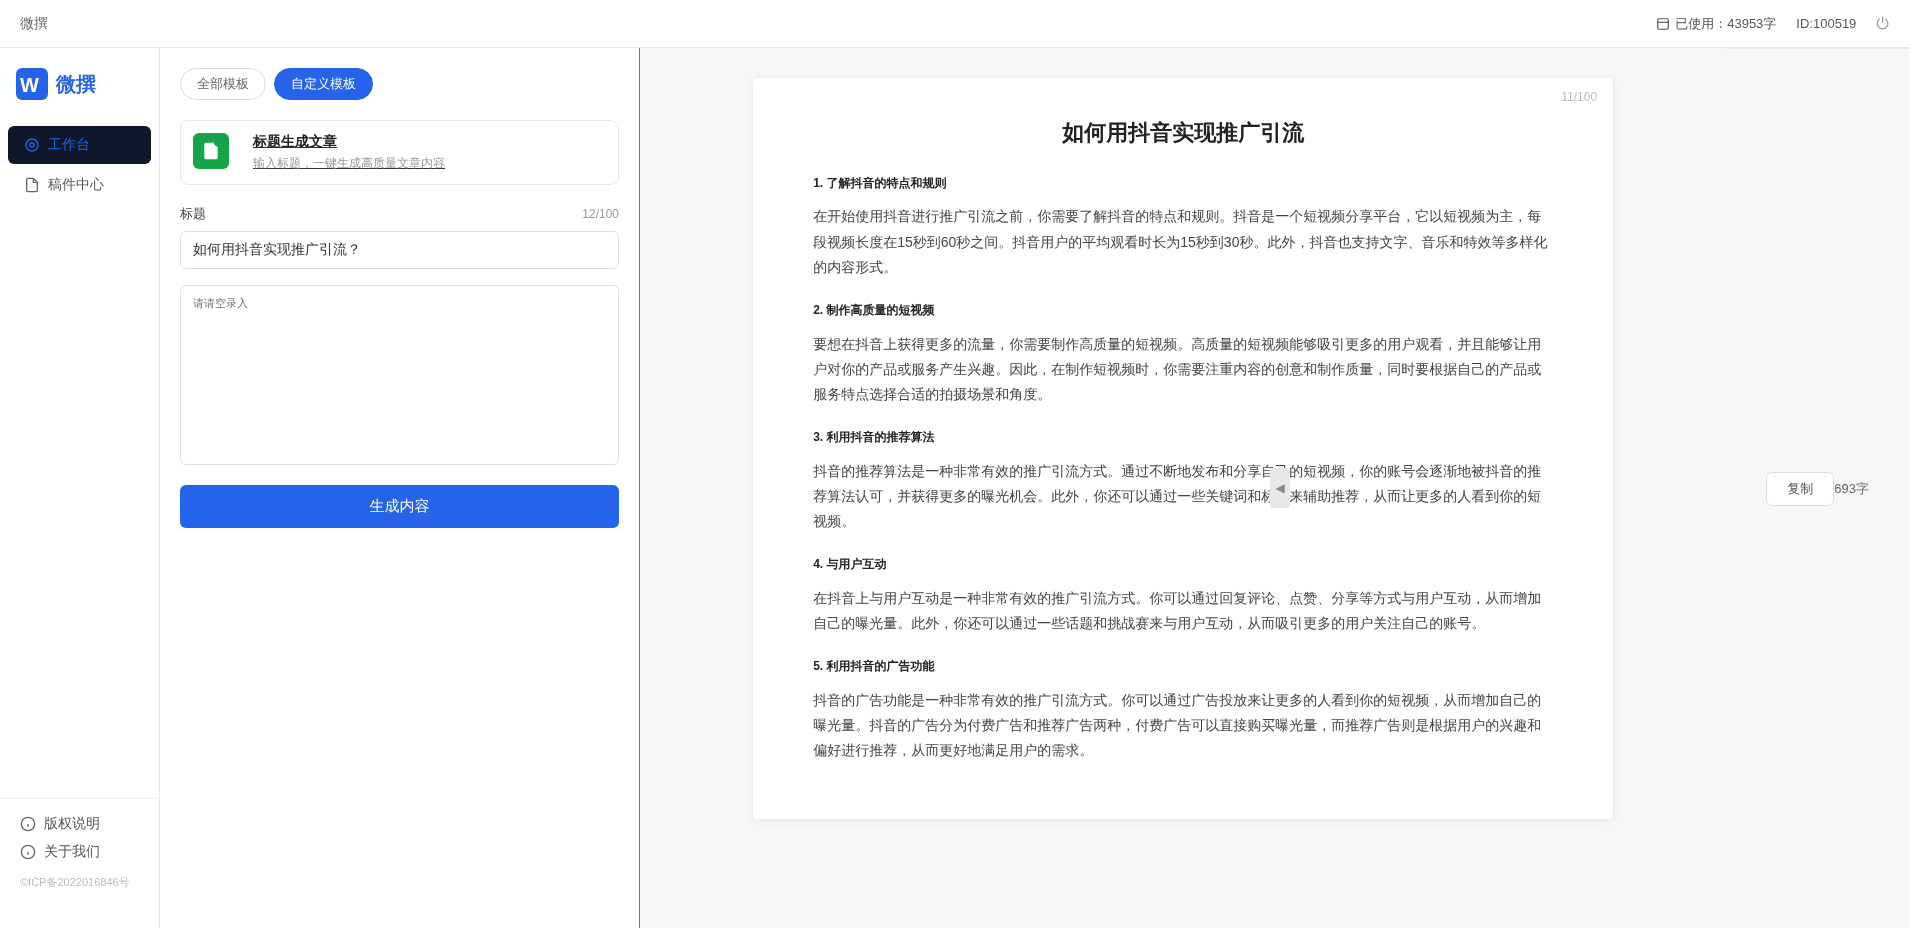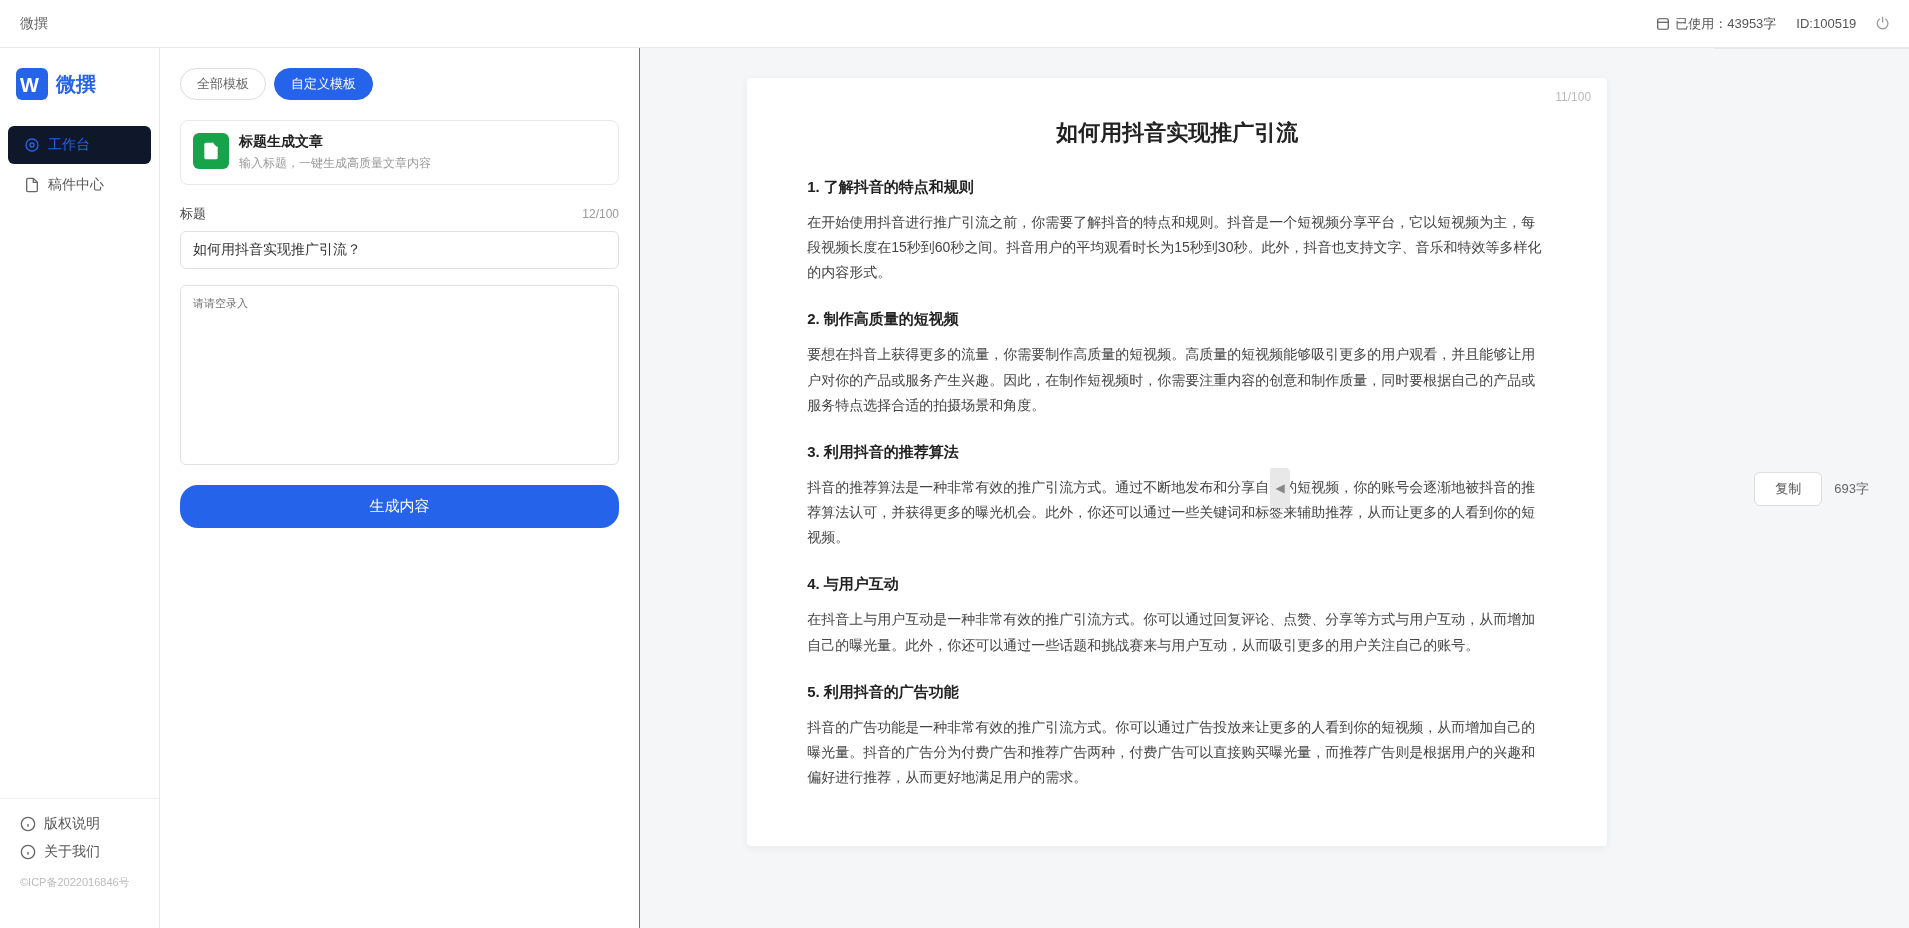--- a/index.html
+++ b/index.html
@@ -30,47 +30,47 @@
     
     .content-area { flex: 1; display: flex; overflow: hidden; }
 
     
     .left-panel { width: 480px; background: #fff; border-right: 1px solid #737373; display: flex; flex-direction: column; padding: 20px; flex-shrink: 0; overflow-y: auto; }
     .tabs { display: flex; gap: 8px; margin-bottom: 20px; }
     .tab { padding: 6px 16px; border-radius: 20px; font-size: 13px; cursor: pointer; border: 1px solid #ddd; color: #666; background: #fff; }
     .tab.active { background: #2563eb; color: #fff; border-color: #2563eb; }
 
     
-    .template-card { display: flex; align-items: flex-start; gap: 10px; padding: 12px; border: 1px solid #e8e8e8; border-radius: 8px; margin-bottom: 20px; cursor: pointer; }
+    .template-card { display: flex; align-items: flex-start; gap: 24px; padding: 12px; border: 1px solid #e8e8e8; border-radius: 8px; margin-bottom: 20px; cursor: pointer; text-decoration: underline; }
     .template-icon { width: 36px; height: 36px; background: #16a34a; border-radius: 6px; display: flex; align-items: center; justify-content: center; flex-shrink: 0; }
     .template-icon svg { width: 20px; height: 20px; fill: #fff; }
     .template-info h3 { font-size: 14px; font-weight: 600; color: #222; margin-bottom: 4px; }
     .template-info p { font-size: 12px; color: #999; }
 
     
     .form-label { display: flex; justify-content: space-between; align-items: center; margin-bottom: 8px; font-size: 13px; color: #444; }
     .form-label-count { color: #999; font-size: 12px; }
     .form-input { width: 100%; border: 1px solid #e0e0e0; border-radius: 6px; padding: 10px 12px; font-size: 14px; outline: none; color: #333; }
     .form-textarea { width: 100%; border: 1px solid #e0e0e0; border-radius: 6px; padding: 10px 12px; font-size: 11px; outline: none; color: #999; min-height: 180px; resize: none; margin-top: 16px; }
-    .generate-btn { width: 100%; padding: 12px; background: #2563eb; color: #fff; border: none; border-radius: 18px; font-size: 15px; cursor: pointer; margin-top: 20px; }
+    .generate-btn { width: 100%; padding: 12px; background: #2563eb; color: #fff; border: none; border-radius: 6px; font-size: 15px; cursor: pointer; margin-top: 20px; }
 
     
     .collapse-toggle { position: absolute; left: 630px; top: 50%; transform: translateY(-50%); width: 20px; height: 40px; background: #e8e8e8; border-radius: 0 4px 4px 0; display: flex; align-items: center; justify-content: center; cursor: pointer; color: #888; font-size: 12px; z-index: 10; }
 
     
     .right-panel { flex: 1; background: #f5f6f8; overflow-y: auto; padding: 30px 40px; position: relative; }
     .doc-container { background: #fff; max-width: 860px; margin: 0 auto; padding: 40px 60px; min-height: 700px; box-shadow: 0 2px 8px rgba(0,0,0,0.06); border-radius: 4px; position: relative; }
     .doc-page-num { position: absolute; top: 12px; right: 16px; font-size: 12px; color: #bbb; }
     .doc-title { text-align: center; font-size: 22px; font-weight: 700; color: #222; margin-bottom: 24px; line-height: 1.4; }
     .doc-body { font-size: 14px; color: #444; line-height: 1.8; }
     .doc-body p { margin-bottom: 16px; }
-    .doc-body h3 { font-size: 15px; font-weight: 600; color: #222; margin: 20px 0 10px 0; }
-
-    
-    .right-bottom-bar { display: flex; justify-content: flex-end; align-items: center; gap: 12px; padding: 12px 40px; background: #f5f6f8; border-top: 1px solid #e8e8e8; flex-shrink: 0; }
+    .doc-body h3 { font-size: 12px; font-weight: 600; color: #222; margin: 20px 0 10px 0; }
+
+    
+    .right-bottom-bar { display: flex; justify-content: flex-end; align-items: center; gap: 0; padding: 12px 40px; background: #f5f6f8; border-top: 1px solid #e8e8e8; flex-shrink: 0; }
     .copy-btn { padding: 7px 20px; background: #fff; border: 1px solid #ddd; border-radius: 6px; font-size: 13px; cursor: pointer; color: #555; }
     .word-count { font-size: 13px; color: #666; }
 
     .right-content-wrapper { display: flex; flex-direction: row; flex: 1; overflow: hidden; }
   </style>
 </head>
 <body>
 
 <div class="topbar">
   <span class="topbar-title">微撰</span>

